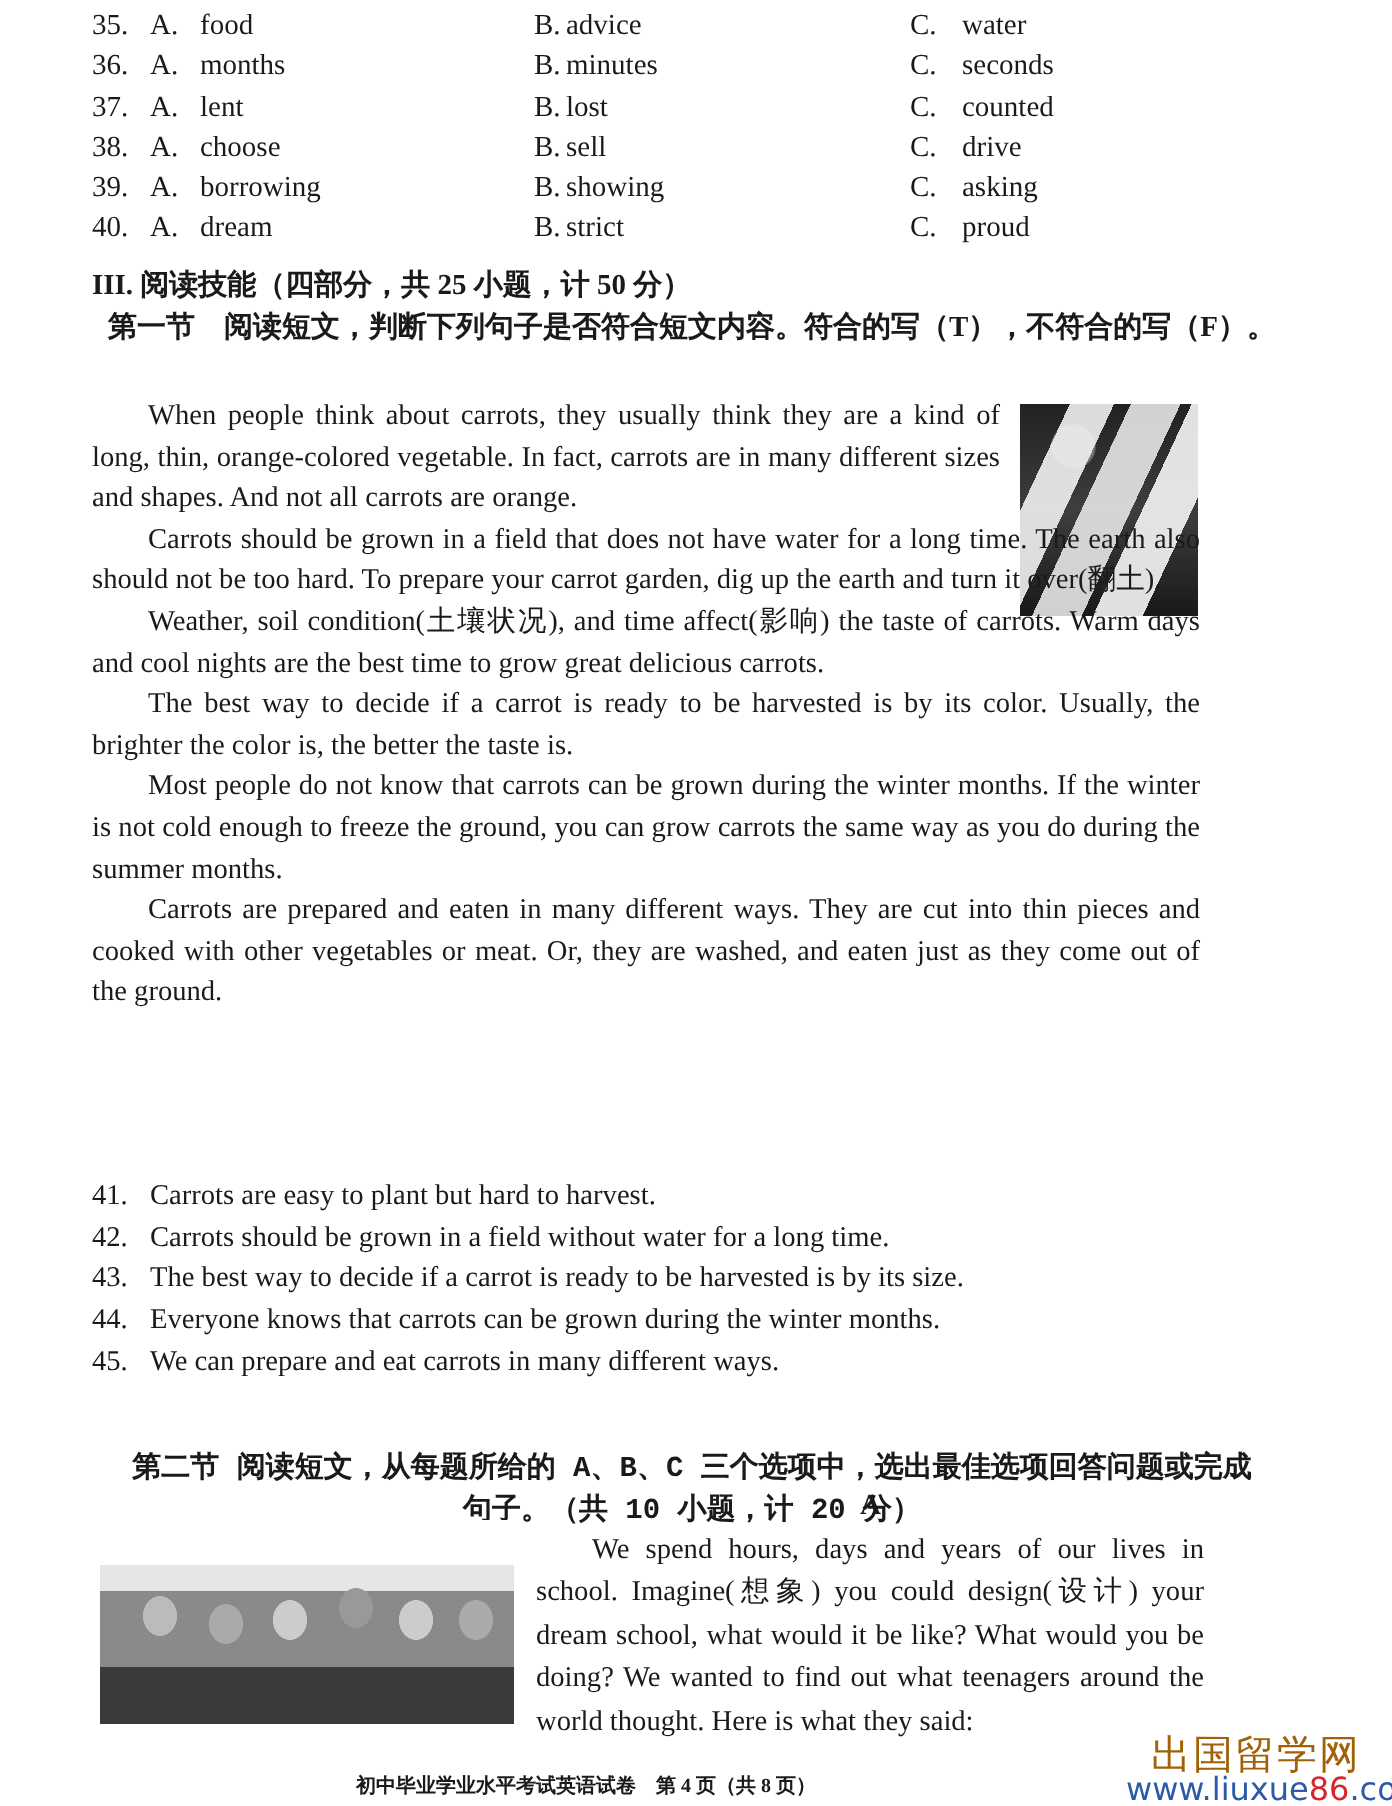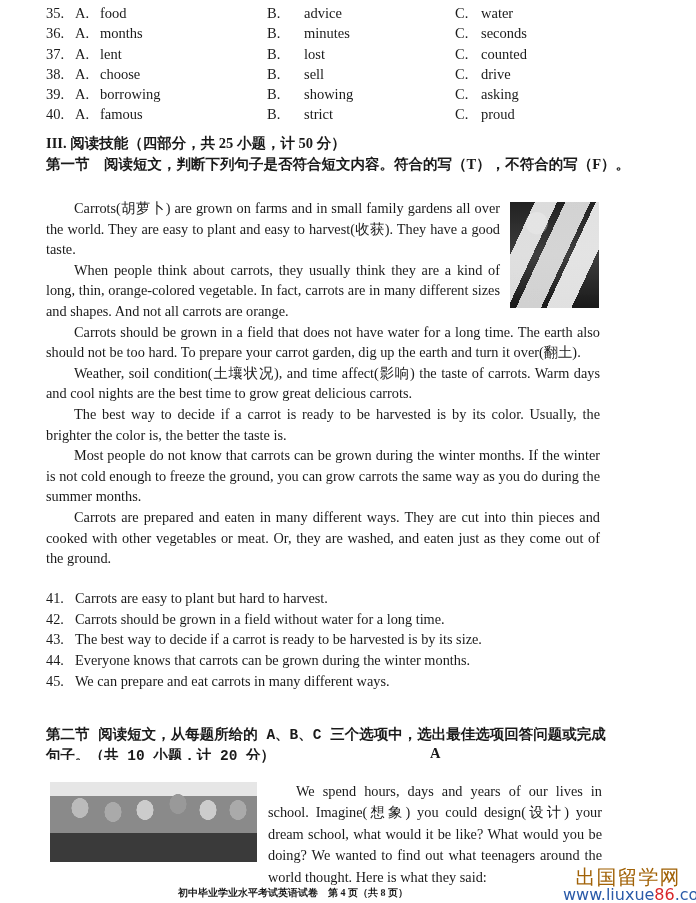--- a/index.html
+++ b/index.html
@@ -32,40 +32,41 @@
       position: relative;
       height: 20.3px;
       line-height: 20.3px;
       white-space: nowrap;
     }
     .opt-row span { position: absolute; top: 0; }
     .opt-num { left: 0; }
     .opt-a-l { left: 29px; }
     .opt-a { left: 54px; }
     .opt-b-l { left: 221px; }
-    .opt-b { left: 258px; }
+    .opt-b { left: 237px; }
     .opt-c-l { left: 409px; }
     .opt-c { left: 435px; }
 
     
     .heading {
       position: absolute;
       left: 46px;
       font-weight: bold;
       font-size: 14.5px;
       white-space: nowrap;
       line-height: 20px;
     }
     .section-title {
       position: absolute;
       left: 46px;
       width: 600px;
       font-size: 14.5px;
       line-height: 21px;
       font-weight: bold;
+      text-align: center;
     }
 
     
     .passage {
       position: absolute;
       left: 46px;
       top: 198px;
       width: 554px;
       line-height: 20.6px;
       text-align: justify;
@@ -132,21 +133,20 @@
     }
 
     .passage-a {
       position: absolute;
       left: 268px;
       top: 765px;
       width: 334px;
       line-height: 21.4px;
       text-align: justify;
       font-size: 14.3px;
-      margin-top: 16px;
     }
     .passage-a p {
       margin: 0;
       text-indent: 28px;
     }
 
     .footer {
       position: absolute;
       left: 178px;
       top: 876px;
@@ -224,38 +224,37 @@
       <span class="opt-a-l">A.</span>
       <span class="opt-a">borrowing</span>
       <span class="opt-b-l">B.</span>
       <span class="opt-b">showing</span>
       <span class="opt-c-l">C.</span>
       <span class="opt-c">asking</span>
     </div>
     <div class="opt-row">
       <span class="opt-num">40.</span>
       <span class="opt-a-l">A.</span>
-      <span class="opt-a">famous</span>
+      <span class="opt-a">dream</span>
       <span class="opt-b-l">B.</span>
       <span class="opt-b">strict</span>
       <span class="opt-c-l">C.</span>
       <span class="opt-c">proud</span>
     </div>
   </div>
 
   <div class="heading" style="top:133px;">III. 阅读技能（四部分，共 25 小题，计 50 分）</div>
 
   <div class="section-title" style="top:154px;">
     <div>第一节　阅读短文，判断下列句子是否符合短文内容。符合的写（T），不符合的写（F）。</div>
   </div>
 
   <div class="carrot-img"></div>
 
   <div class="passage">
-    <p class="narrow">Carrots(胡萝卜) are grown on farms and in small family gardens all over the world. They are easy to plant and easy to harvest(收获). They have a good taste.</p>
     <p class="narrow">When people think about carrots, they usually think they are a kind of long, thin, orange-colored vegetable. In fact, carrots are in many different sizes and shapes. And not all carrots are orange.</p>
     <p>Carrots should be grown in a field that does not have water for a long time. The earth also should not be too hard. To prepare your carrot garden, dig up the earth and turn it over(翻土).</p>
     <p>Weather, soil condition(土壤状况), and time affect(影响) the taste of carrots. Warm days and cool nights are the best time to grow great delicious carrots.</p>
     <p>The best way to decide if a carrot is ready to be harvested is by its color. Usually, the brighter the color is, the better the taste is.</p>
     <p>Most people do not know that carrots can be grown during the winter months. If the winter is not cold enough to freeze the ground, you can grow carrots the same way as you do during the summer months.</p>
     <p>Carrots are prepared and eaten in many different ways. They are cut into thin pieces and cooked with other vegetables or meat. Or, they are washed, and eaten just as they come out of the ground.</p>
   </div>
 
   <div class="questions">
     <div class="q-row">

